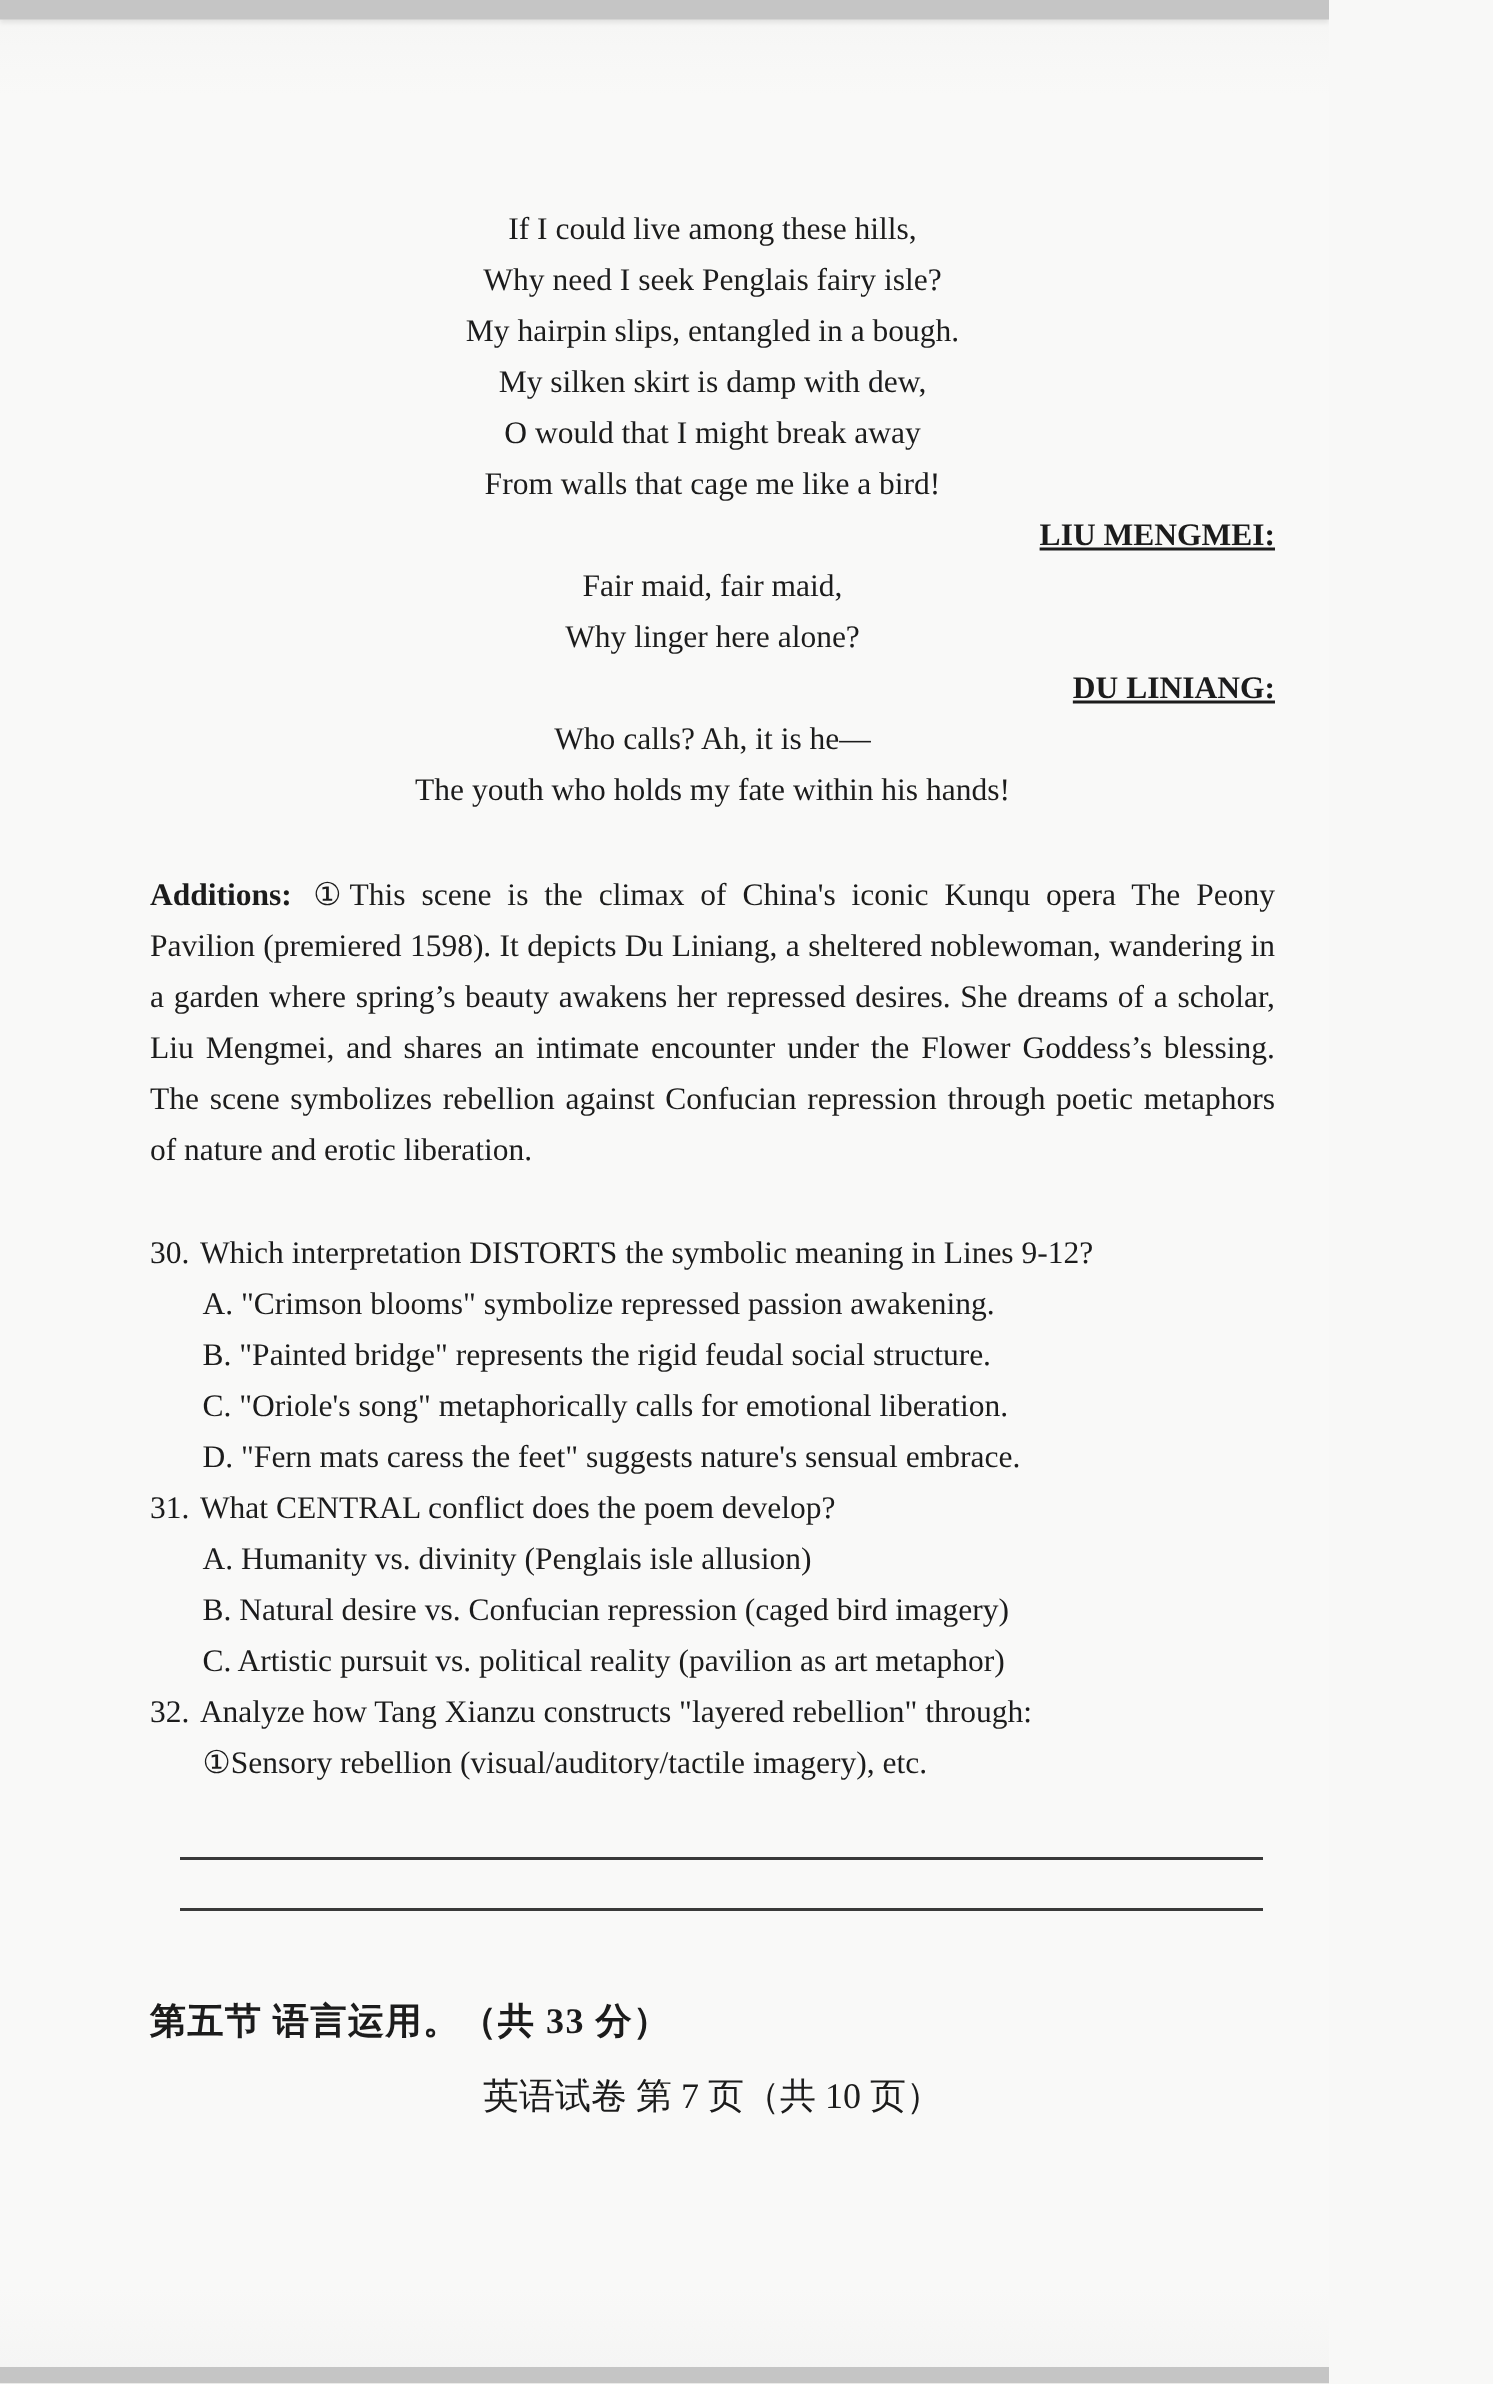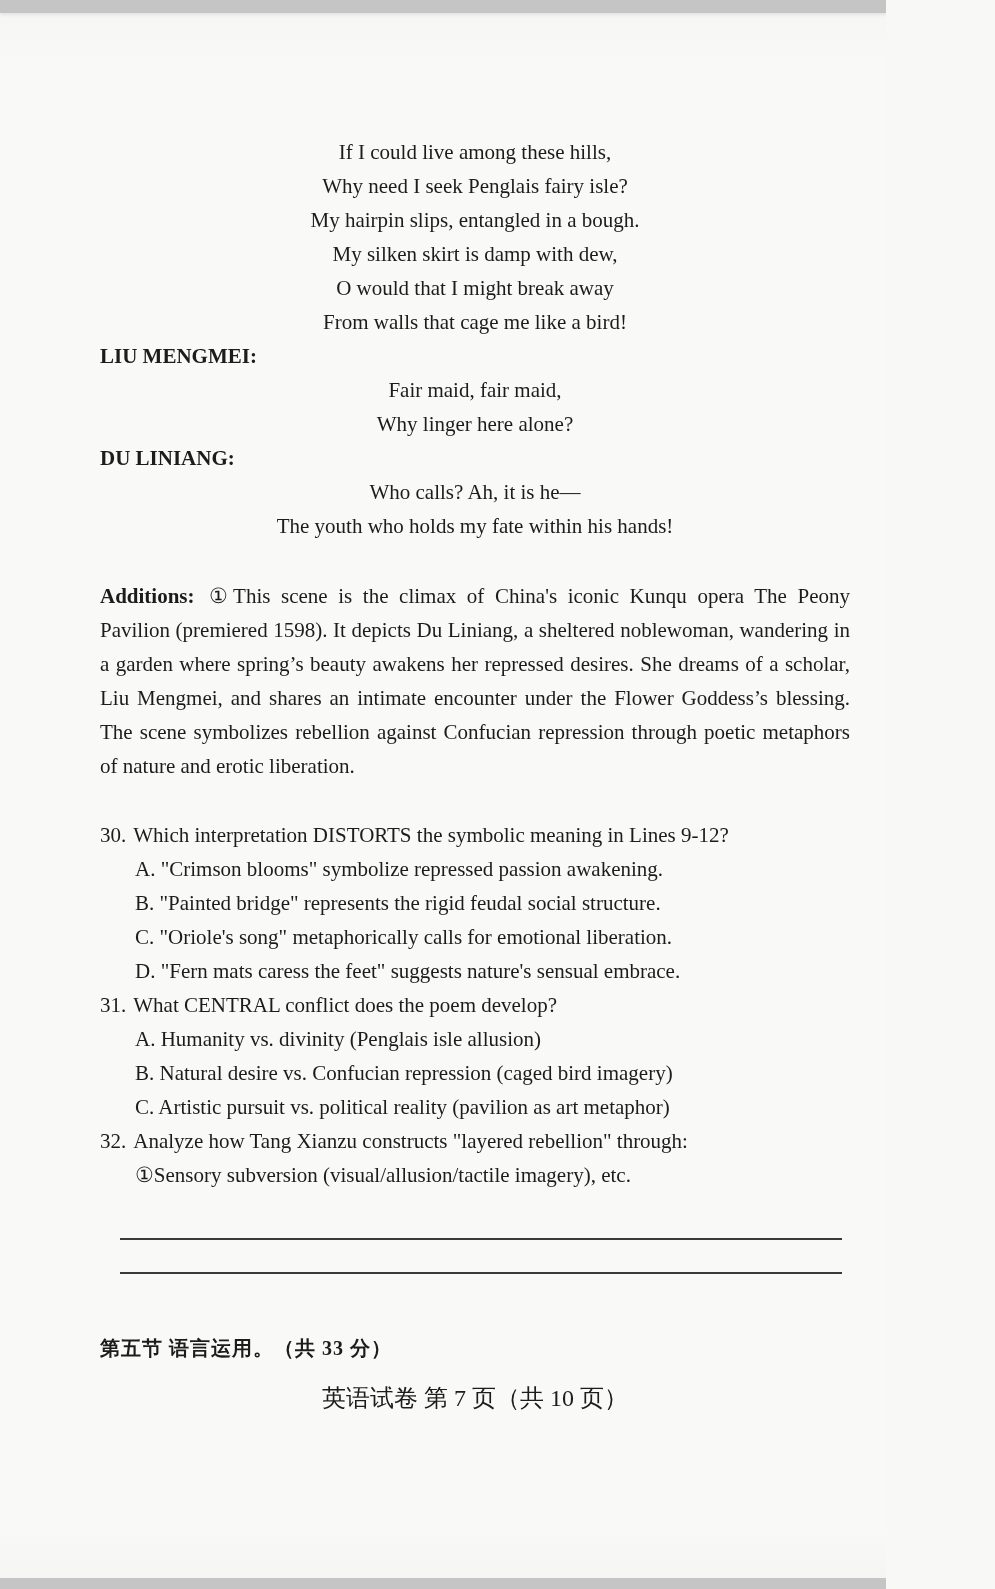--- a/index.html
+++ b/index.html
@@ -34,42 +34,42 @@
     line-height: 34px;
   }
   .content p { margin: 0; }
   .centered p { text-align: center; }
   .stage-direction {
     margin-top: 35px !important;
     text-align: center;
     font-weight: bold;
     font-style: italic;
   }
-  .speaker { font-weight: bold; text-align: left; }
+  .speaker { font-weight: bold; text-align: right; text-decoration: underline; }
   .dialogue-line { text-align: center; }
   .additions {
     margin-top: 36px !important;
     text-align: justify;
   }
   .additions-label { font-weight: bold; margin-right: 9px; }
   .questions { margin-top: 35px; }
   .q-stem .q-number { margin-right: 7px; }
   .option { margin-left: 35px !important; }
   .answer-line {
     height: 0;
     border-bottom: 2px solid #3a3a3a;
     margin-left: 20px;
     margin-right: 8px;
   }
   .answer-line.first { margin-top: 46px; }
   .answer-line.second { margin-top: 32px; }
   .section-heading {
     margin-top: 57px !important;
     font-weight: bold;
-    font-size: 20px;
+    font-size: 24px;
     letter-spacing: 1px;
   }
   .page-footer {
     margin-top: 19px !important;
     text-align: center;
     font-size: 24px;
     line-height: 28px;
   }
 </style>
 </head>
@@ -113,21 +113,21 @@
 
       <div>
         <p class="q-stem"><span class="q-number">31.</span><span>What CENTRAL conflict does the poem develop?</span></p>
         <p class="option">A. Humanity vs. divinity (Penglais isle allusion)</p>
         <p class="option">B. Natural desire vs. Confucian repression (caged bird imagery)</p>
         <p class="option">C. Artistic pursuit vs. political reality (pavilion as art metaphor)</p>
       </div>
 
       <div>
         <p class="q-stem"><span class="q-number">32.</span><span>Analyze how Tang Xianzu constructs "layered rebellion" through:</span></p>
-        <p class="option">①Sensory subversion (visual/allusion/tactile imagery), etc.</p>
+        <p class="option">①Sensory rebellion (visual/auditory/tactile imagery), etc.</p>
       </div>
 
     </div>
 
     <div class="answer-line first"></div>
     <div class="answer-line second"></div>
 
     <p class="section-heading">第五节  语言运用。（共 33 分）</p>
 
     <p class="page-footer">英语试卷  第 7 页（共 10 页）</p>

